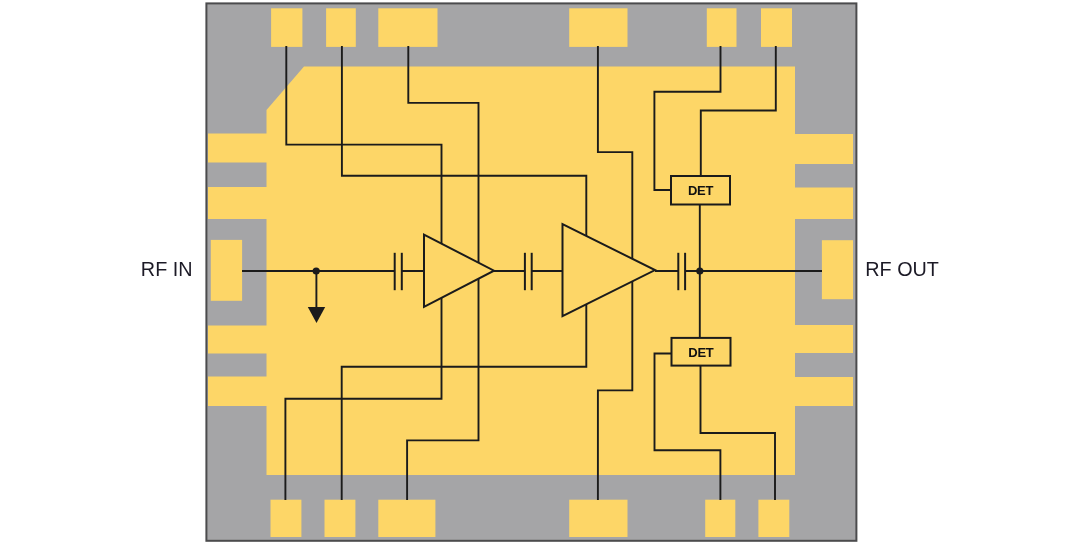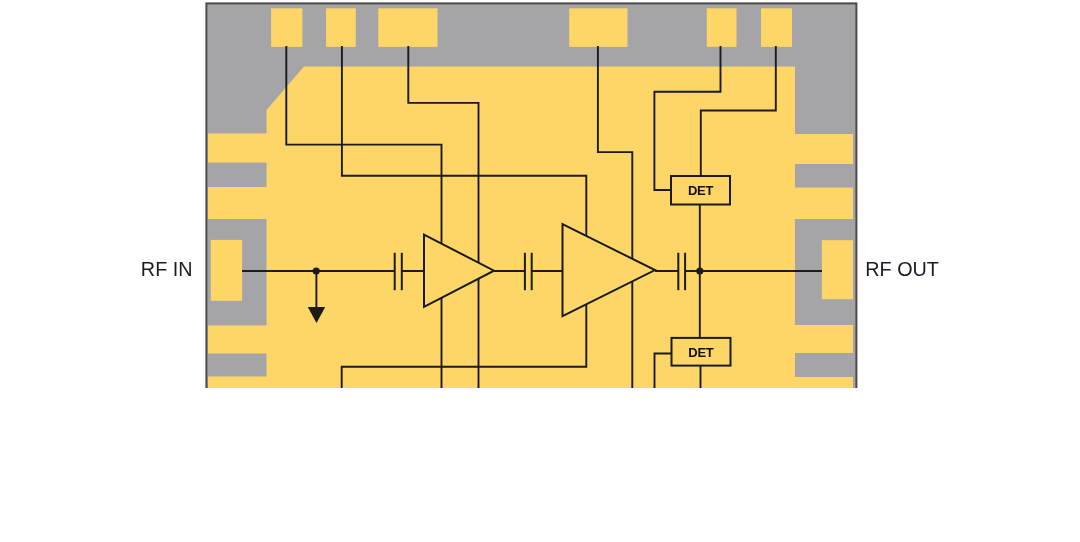--- a/index.html
+++ b/index.html
@@ -1,16 +1,16 @@
 <!DOCTYPE html>
 <html><head>
 <meta charset="utf-8">
 <style>
   html,body{margin:0;padding:0;background:#ffffff;}
-  .wrap{width:1080px;height:388px;position:relative;background:#ffffff;}
+  .wrap{width:1080px;height:542px;position:relative;background:#ffffff;}
   svg{display:block;}
   text{font-family:"Liberation Sans",sans-serif;}
 </style>
 </head>
 <body>
 <div class="wrap">
 <svg width="1080" height="542" viewBox="0 0 1080 542">
 
   <rect x="206.4" y="3.4" width="650" height="537.4" fill="#a5a5a7" stroke="#4b4b4d" stroke-width="2"></rect>
 

